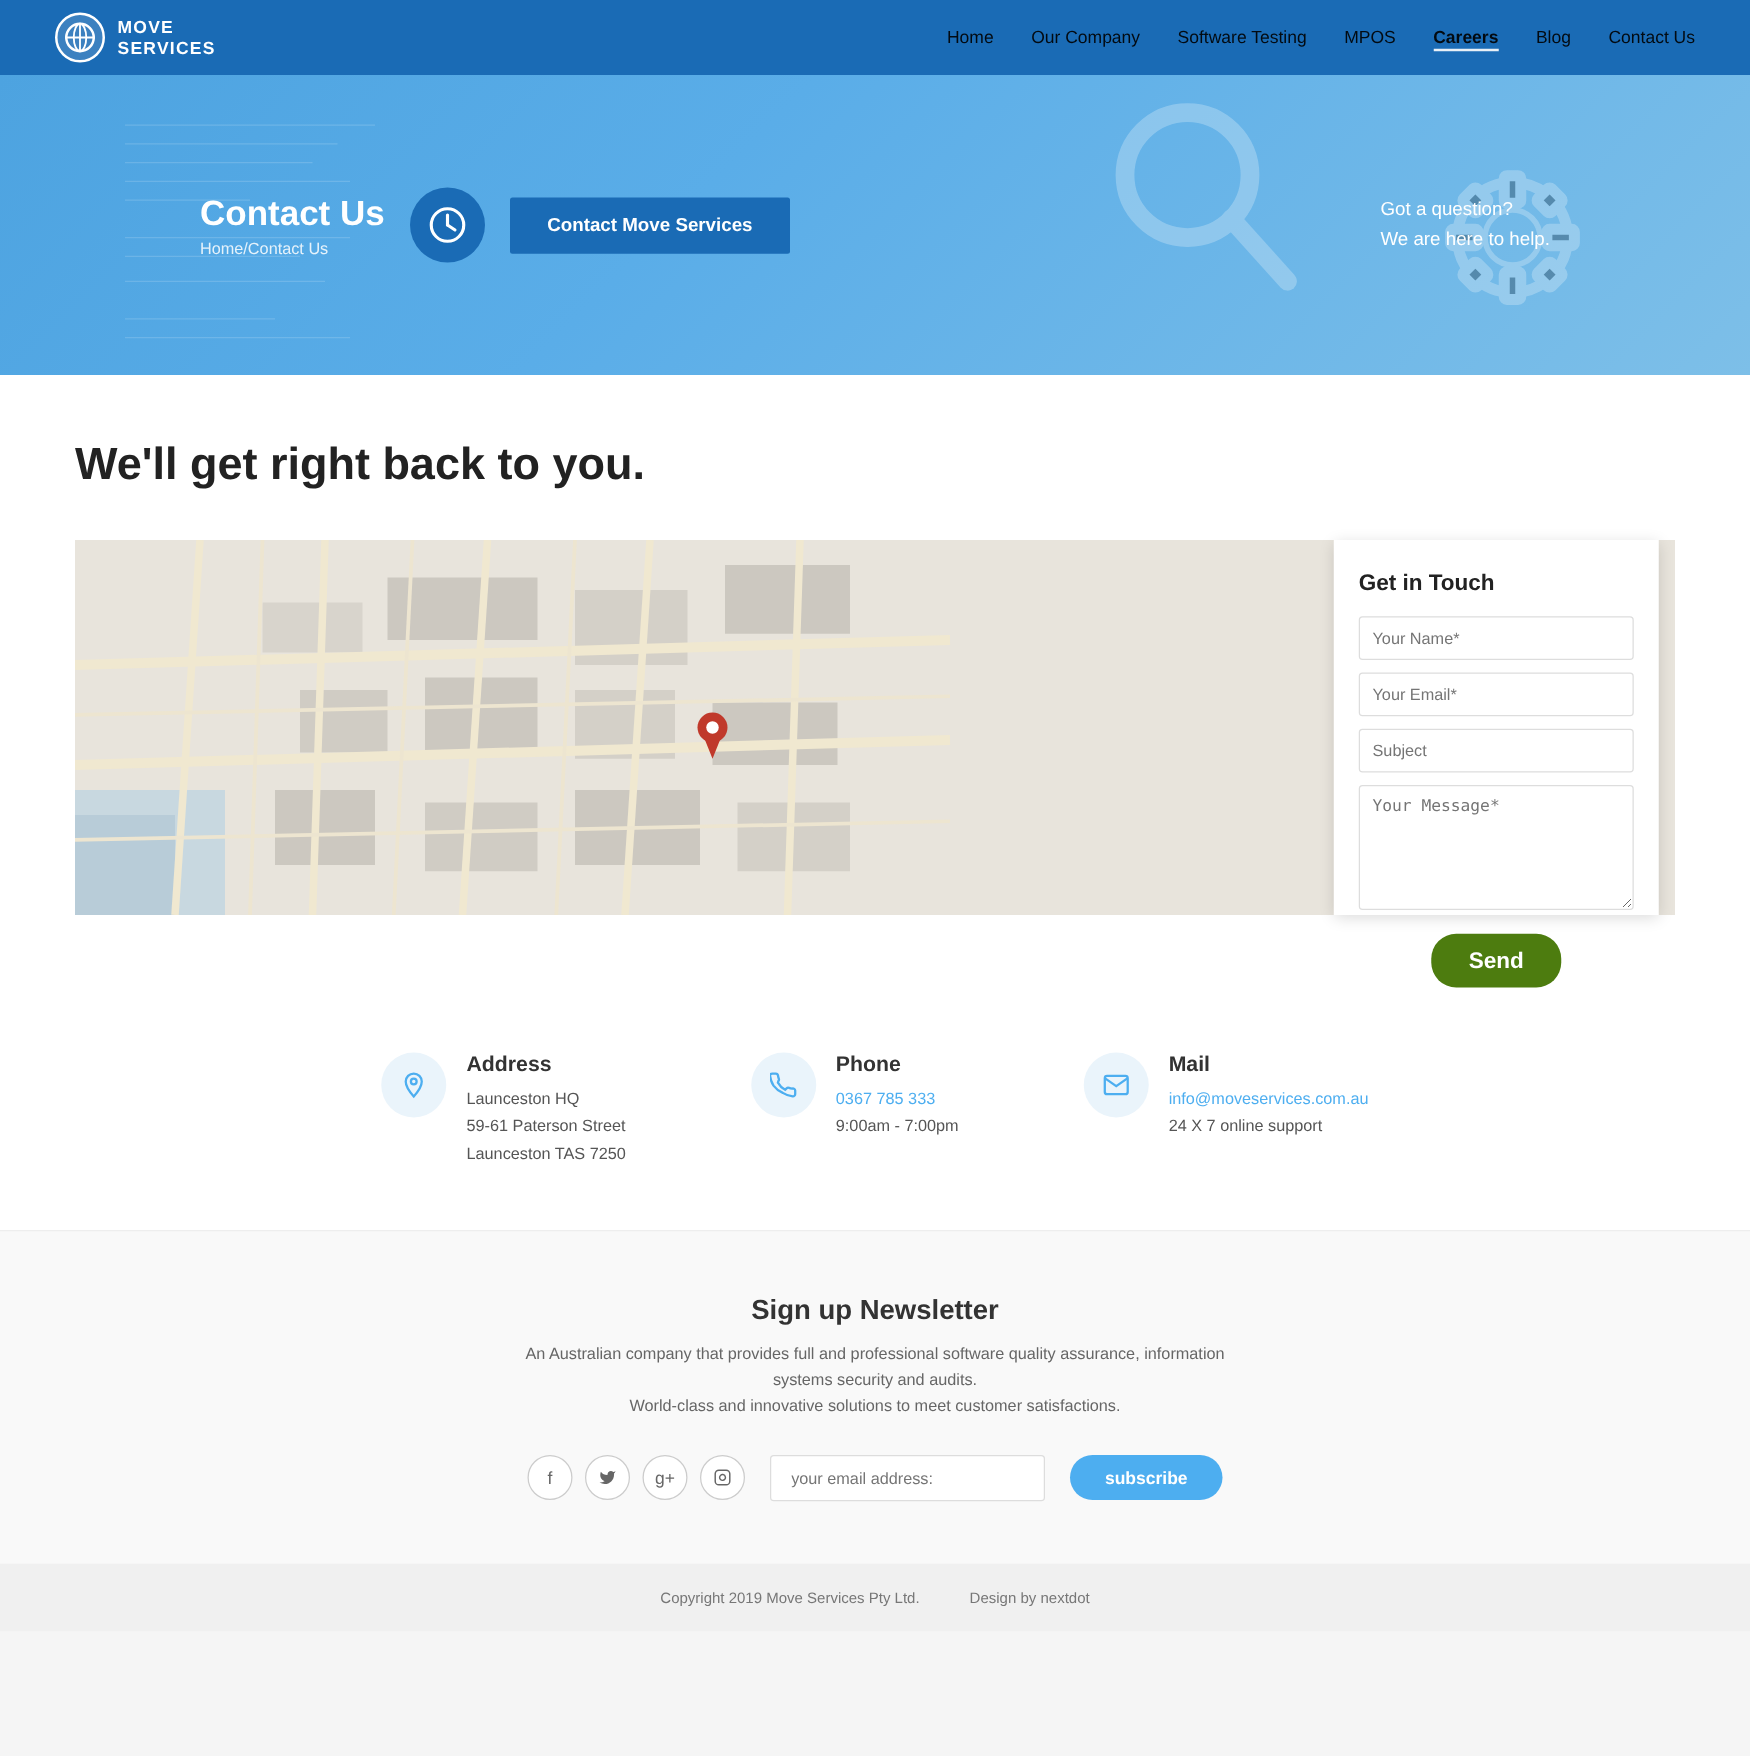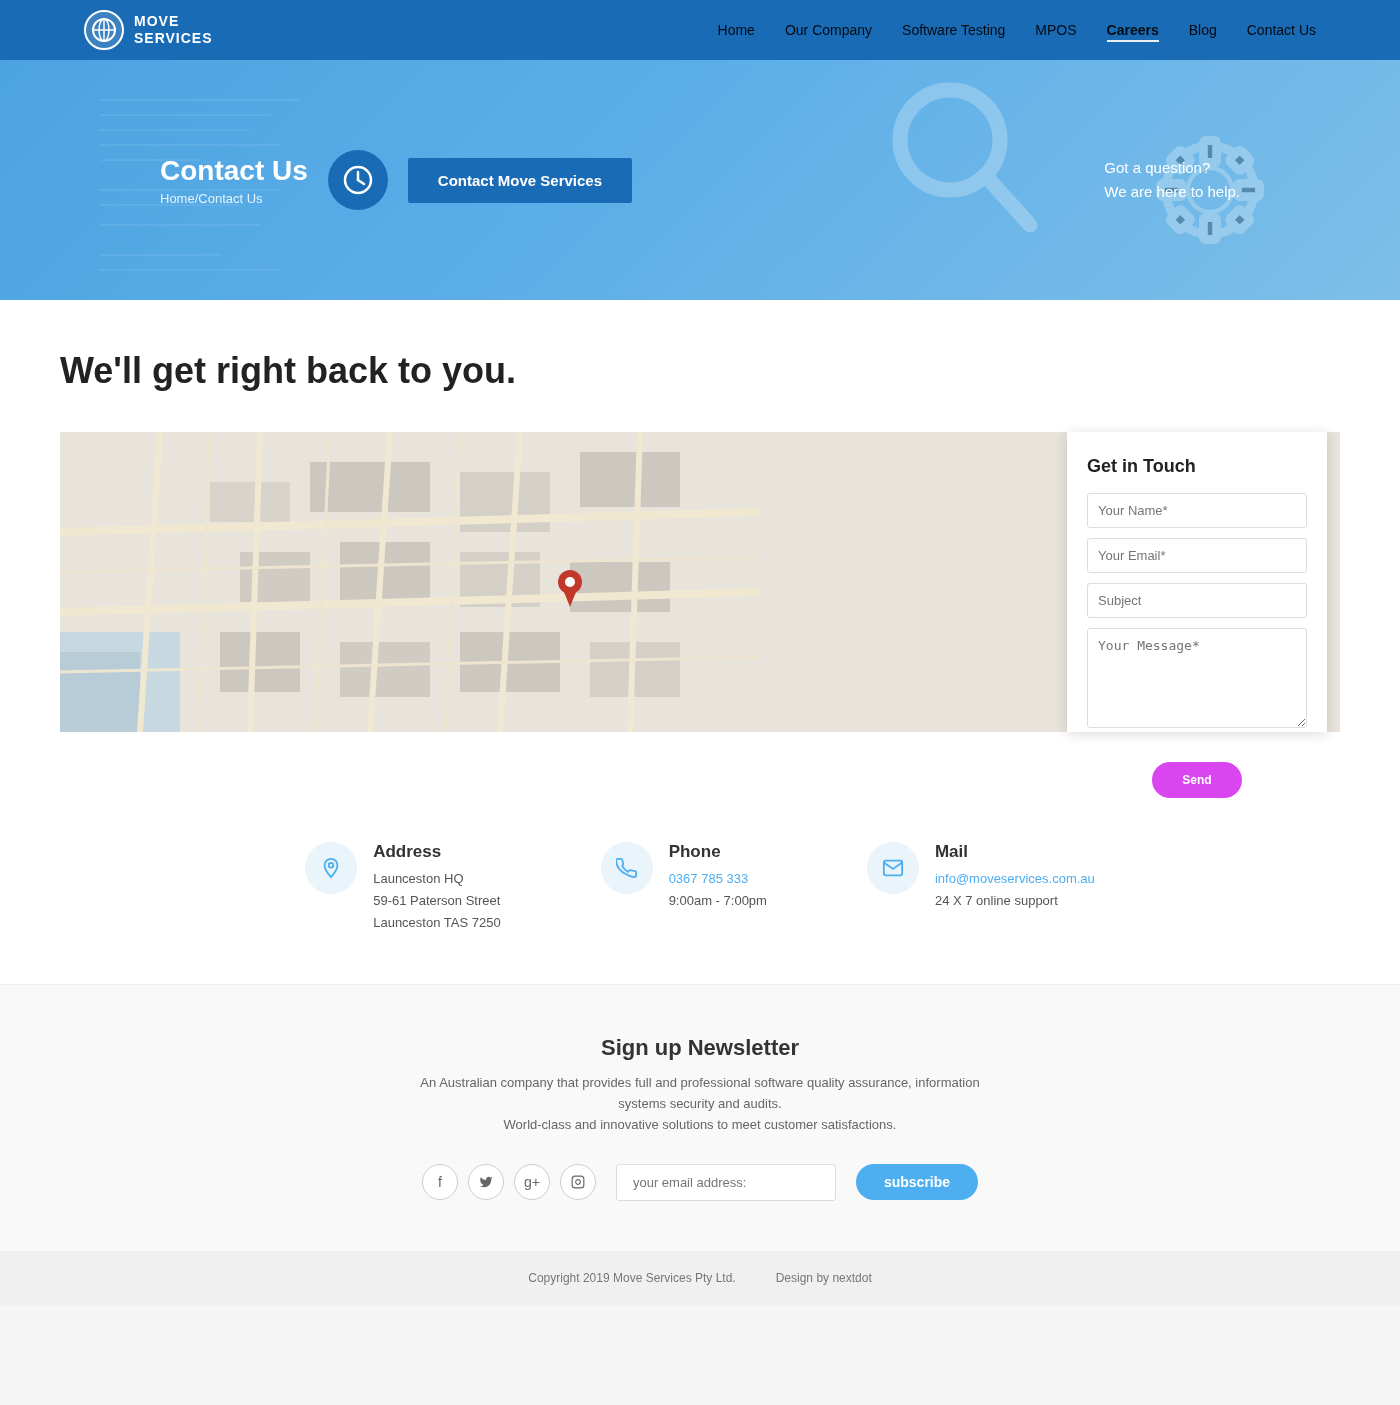--- a/index.html
+++ b/index.html
@@ -3,21 +3,21 @@
   <meta charset="utf-8">
   <style>
     * { margin: 0; padding: 0; box-sizing: border-box; }
     body { font-family: 'Segoe UI', Arial, sans-serif; background: #f5f5f5; color: #333; width: 1400px; }
 
     
     .navbar {
       background: #1a6bb5;
       display: flex;
       align-items: center;
-      padding: 0 84px;
+      padding: 0 44px;
       height: 60px;
       position: relative;
       z-index: 10;
     }
     .navbar-logo {
       display: flex;
       align-items: center;
       gap: 10px;
       color: white;
       font-weight: bold;
@@ -183,30 +183,30 @@
       border-radius: 3px;
       padding: 9px 10px;
       font-size: 13px;
       height: 100px;
       margin-bottom: 14px;
       resize: vertical;
       color: #555;
       outline: none;
     }
     .send-btn {
-      background: #d946ef;
+      background: #4d7c0f;
       color: white;
       border: none;
       padding: 11px 30px;
       border-radius: 20px;
-      font-size: 12px;
+      font-size: 18px;
       font-weight: 600;
       cursor: pointer;
       display: block;
-      margin: 16px auto;
+      margin: 0 auto;
     }
 
     
     .contact-info-section {
       background: white;
       padding: 50px 60px;
       display: flex;
       justify-content: center;
       gap: 100px;
     }

